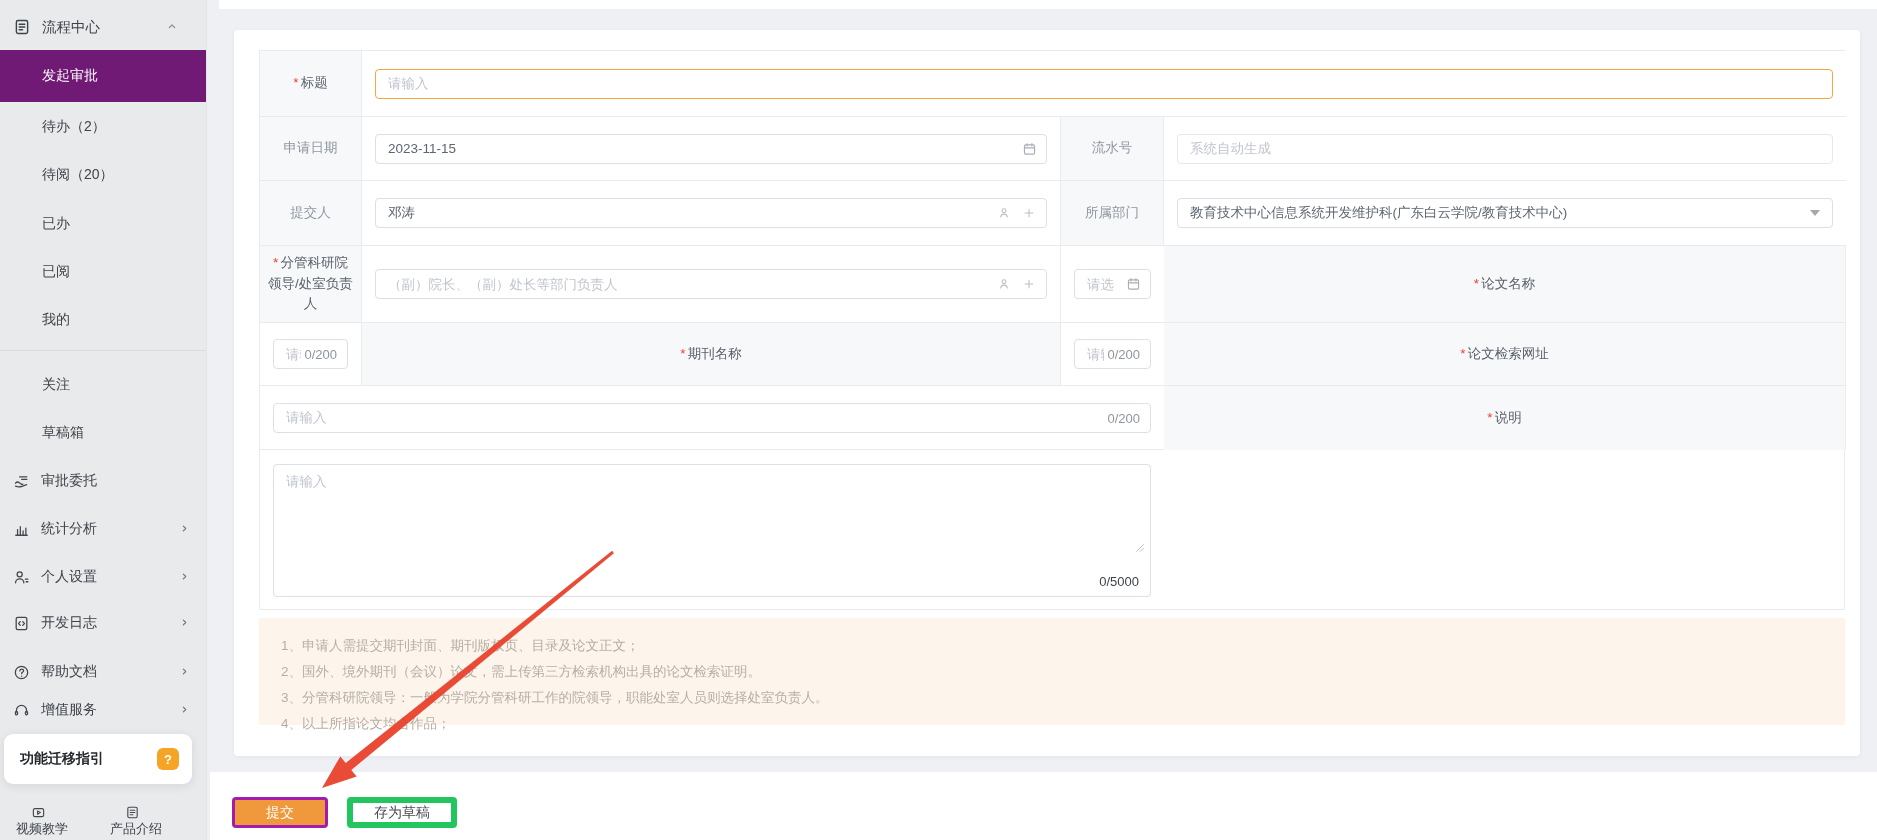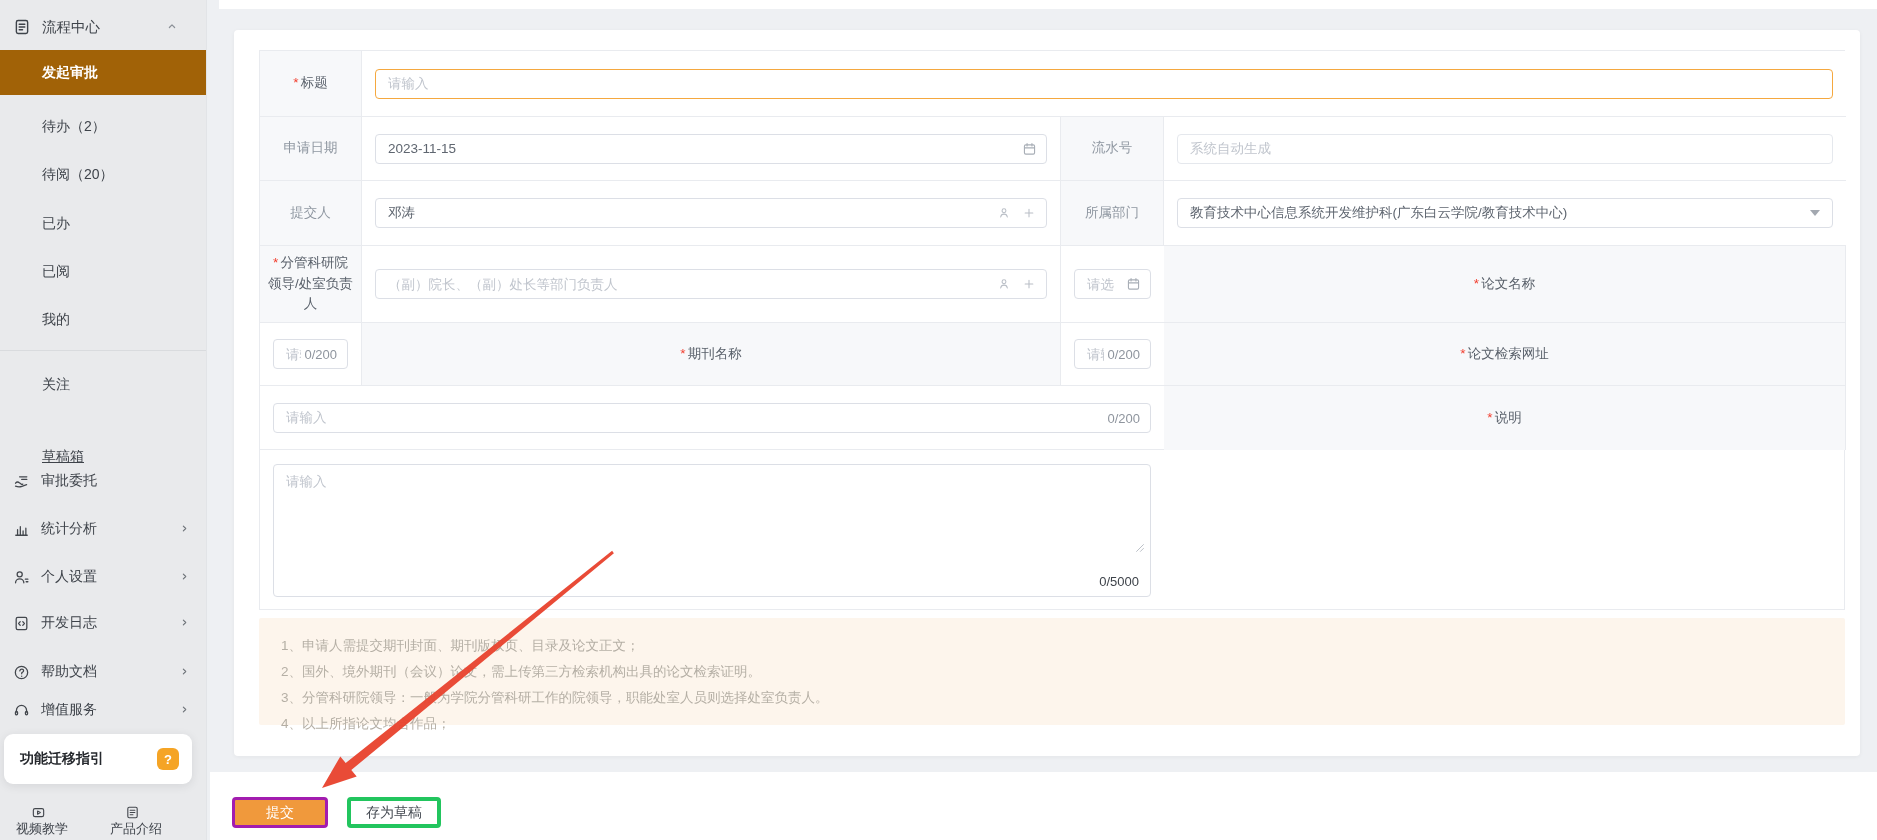--- a/index.html
+++ b/index.html
@@ -9,21 +9,21 @@
 
   
   .sidebar{position:absolute;left:0;top:0;width:207px;height:840px;background:#e9eaec;border-right:1px solid #e2e4e7;}
   .side-group{position:absolute;left:0;right:12px;top:8px;height:38px;display:flex;align-items:center;padding-left:13px;font-size:14.5px;color:#3e434a;cursor:pointer;}
   .side-group .txt{margin-left:11px;}
   .side-group .chev{position:absolute;right:16px;color:#8b9097;}
   .side-item{position:absolute;left:0;right:0;height:38px;display:flex;align-items:center;font-size:14px;color:#3e434a;cursor:pointer;}
   .side-item.sub{padding-left:42px;}
   .side-item.withicon{padding-left:13px;}
   .side-item.withicon .txt{margin-left:11px;}
-  .side-item.active{background:#a16207;color:#ffffff;font-weight:bold;height:45px;}
+  .side-item.active{background:#701a75;color:#ffffff;font-weight:normal;height:52px;}
   .side-item .chev{position:absolute;right:16px;color:#6d7278;}
   .side-divider{position:absolute;left:0;right:0;top:350px;height:1px;background:#d9dbde;}
   .migration-card{position:absolute;left:4px;top:734px;width:188px;height:50px;background:#ffffff;border-radius:9px;
                   box-shadow:0 2px 10px rgba(40,44,50,.10);display:flex;align-items:center;padding:0 13px 0 16px;cursor:pointer;}
   .migration-card .txt{font-size:14px;font-weight:bold;color:#25282d;flex:1;}
   .migration-badge{width:22px;height:22px;border-radius:6px;background:#f5a425;color:#fff;font-weight:bold;font-size:13px;
                    display:flex;align-items:center;justify-content:center;}
   .side-footer{position:absolute;left:0;right:0;top:806px;height:30px;display:flex;align-items:center;}
   .side-footlink{display:flex;align-items:center;font-size:13px;color:#3e434a;cursor:pointer;flex-direction:column;}
   .side-footlink .txt{margin-left:8px;}
@@ -71,21 +71,21 @@
   .ta-counter{position:absolute;right:11px;bottom:7px;color:#3e434a;font-size:13px;}
   .ta-handle{position:absolute;right:4px;bottom:42px;color:#b8bdc5;cursor:nwse-resize;display:inline-flex;}
 
   .notes{position:absolute;left:25px;top:588px;width:1586px;height:107px;background:#fdf5ec;border-radius:2px;
          padding:15px 22px;color:#b5afa5;font-size:13.5px;line-height:26px;}
   .notes p{margin:0;}
 
   .footer-bar{position:absolute;left:210px;top:772px;width:1667px;height:68px;background:#ffffff;}
   .btn{height:31px;border-radius:4px;font-size:14px;cursor:pointer;font-family:inherit;}
   .btn-submit{position:absolute;left:22px;top:25px;width:96px;background:#f0993c;border:3px solid #a21caf;color:#fff;}
-  .btn-draft{position:absolute;left:137px;top:25px;width:94px;background:#fff;border:4px solid #22c55e;color:#454a52;}
+  .btn-draft{position:absolute;left:137px;top:25px;width:110px;background:#fff;border:6px solid #22c55e;color:#454a52;}
 
   .arrow-overlay{position:absolute;left:0;top:0;z-index:50;pointer-events:none;}
 </style>
 </head>
 <body>
 
 <div class="stage">
 
   <aside class="sidebar">
 
@@ -121,21 +121,21 @@
     </div>
     <div class="side-item sub" style="top:301px;">
       <span class="txt">我的</span>
     </div>
 
     <div class="side-divider"></div>
 
     <div class="side-item sub" style="top:366px;">
       <span class="txt">关注</span>
     </div>
-    <div class="side-item sub" style="top:438px;text-decoration:underline;">
+    <div class="side-item sub" style="top:414px;">
       <span class="txt">草稿箱</span>
     </div>
 
     <div class="side-item withicon" style="top:462px;">
       <span class="icon">
         <svg width="17" height="17" viewBox="0 0 16 16" fill="none" stroke="#43474d" stroke-width="1.2" stroke-linecap="round" stroke-linejoin="round">
             <path d="M6.2 3.6h6.8M8.2 6h4.8"></path>
             <path d="M2.4 9.6c1-1.2 2.5-1.3 3.6-.4l1.6 1.2c.5.4 1.2.4 1.7 0"></path>
             <path d="M2.4 12.4c2 .8 4 .9 6 .2l4.4-1.6"></path>
           </svg>

